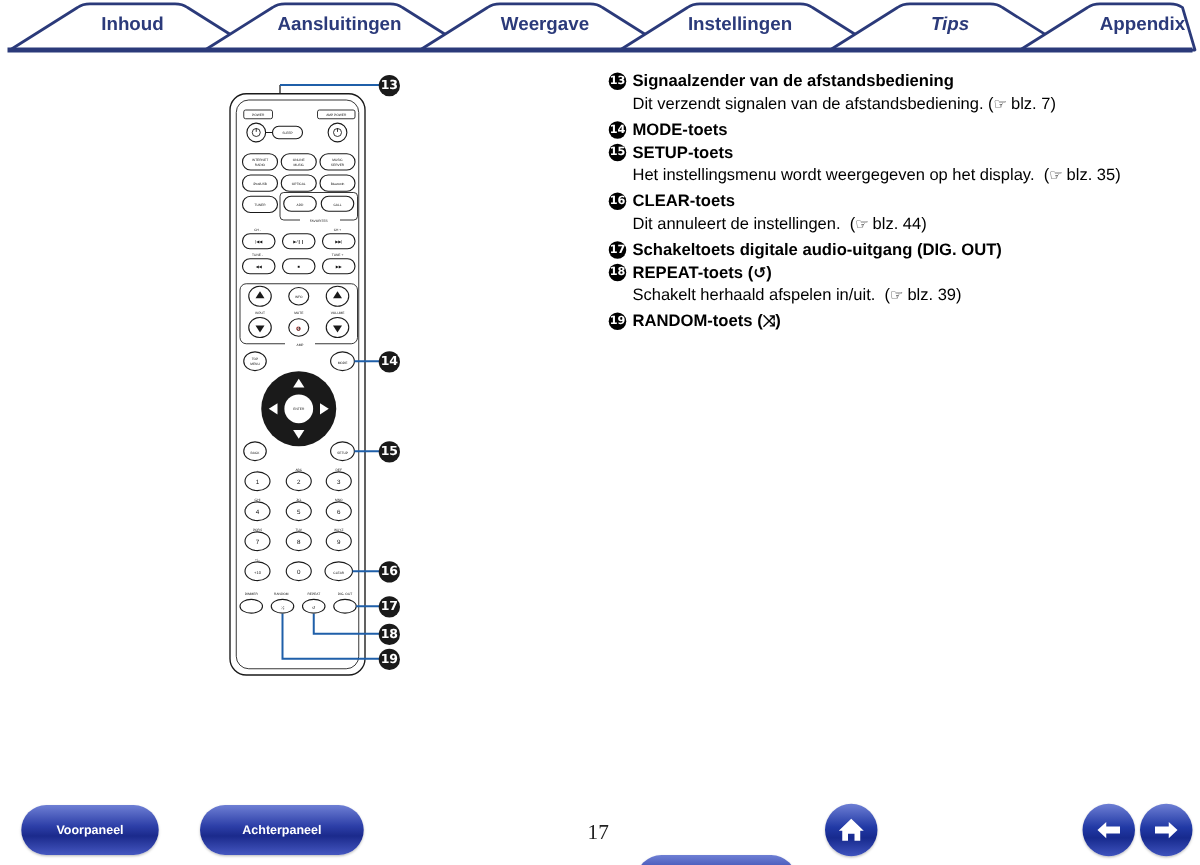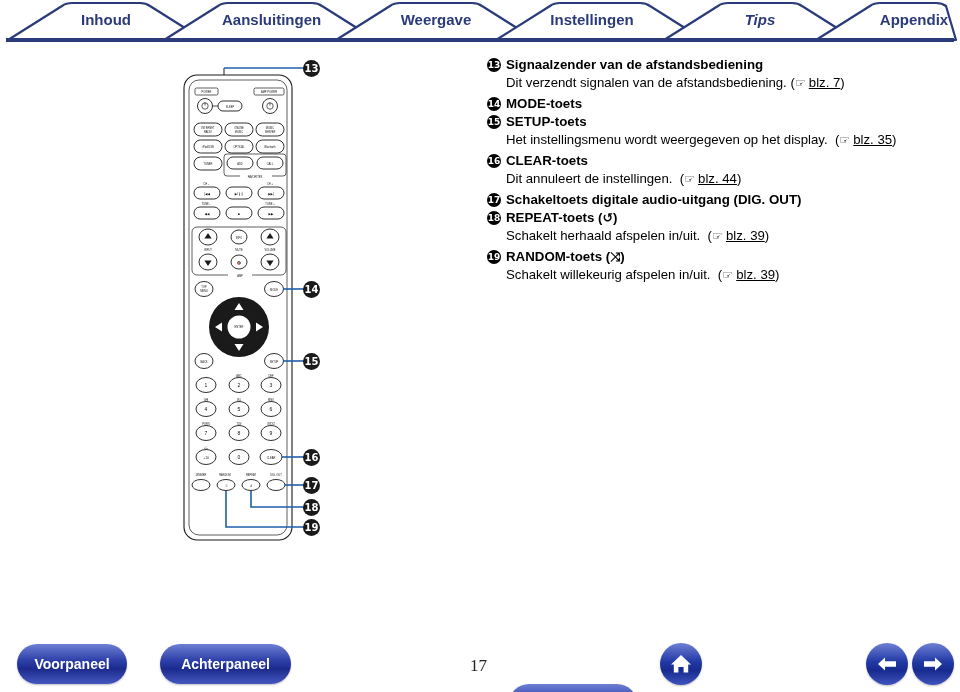--- a/index.html
+++ b/index.html
@@ -44,30 +44,30 @@
     background:#000;color:#fff;font-size:9px;font-weight:bold;
     text-align:center;line-height:14px;margin-right:5px;margin-top:2px;
     font-family:"DejaVu Sans",sans-serif;
   }
   .item-body{
     font-size:13.2px;color:#000;line-height:18px;
     margin-left:19px;margin-top:1px;margin-bottom:3px;
   }
   .ref{white-space:nowrap;}
   .hand{font-family:"DejaVu Sans",sans-serif;font-size:12px;letter-spacing:-0.5px;}
-  .pg{text-decoration:underline;}
+  .pg{}
   .sym{font-family:"DejaVu Sans",sans-serif;font-size:12.5px;}
 
   
   .footer{position:absolute;left:0;top:636px;width:960px;height:56px;}
   .pill{
     position:absolute;height:40px;border-radius:20px;
     background:linear-gradient(180deg,#6e7fd4 0%,#2d3fa8 42%,#1b2a8c 62%,#4557c0 100%);
     box-shadow:0 1px 2px rgba(0,0,0,.25);
-    color:#ffffff;font-weight:bold;font-size:14px;
+    color:#ffffff;font-weight:bold;font-size:10px;
     display:flex;align-items:center;justify-content:center;
     white-space:nowrap;
   }
   .circbtn{
     position:absolute;width:42px;height:42px;border-radius:50%;
     background:linear-gradient(180deg,#6e7fd4 0%,#2139a5 45%,#172a8e 65%,#3f53bd 100%);
     box-shadow:0 1px 2px rgba(0,0,0,.25);
     display:flex;align-items:center;justify-content:center;
   }
   .pageno{
@@ -358,24 +358,20 @@
     </div>
   </div>
 
   <div class="item">
     <div class="item-head">
       <span class="num">19</span>
       <span>RANDOM-toets (</span>
         <span class="sym">⤨</span>
         <span>)</span>
     </div>
-    <div class="item-body">
-      <span>Schakelt willekeurig afspelen in/uit.</span>
-      <span class="ref">&nbsp;(<span class="hand">☞</span>&nbsp;<span class="pg">blz. 39</span>)</span>
-    </div>
   </div>
 
 </div>
 
 <div class="footer">
   <div class="pill" style="left:17px;top:8px;width:110px;">Voorpaneel</div>
   <div class="pill" style="left:160px;top:8px;width:131px;">Achterpaneel</div>
   <div class="pageno" style="left:470px;top:20px;">17</div>
   <div class="pill" style="left:509px;top:8px;width:128px;margin-top:40px;">Index</div>
 

